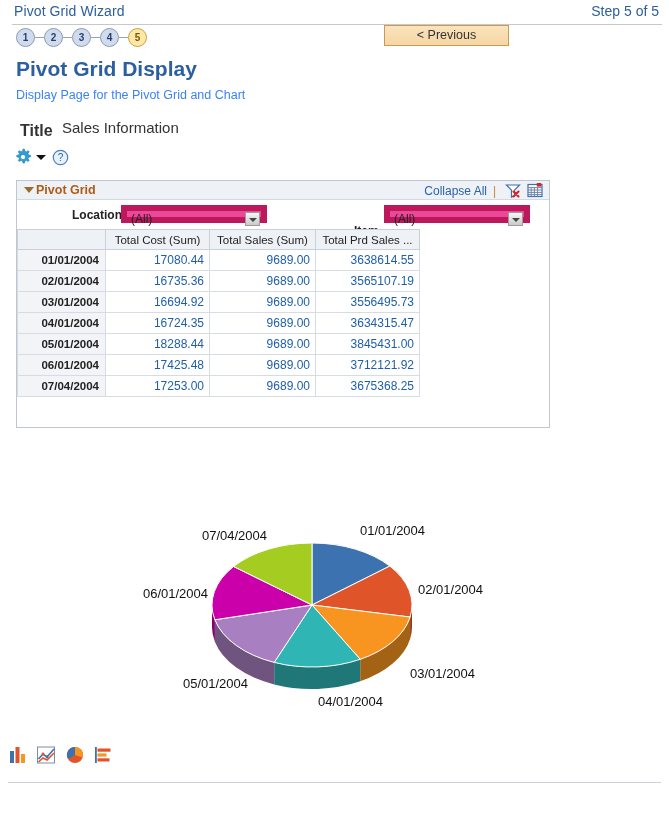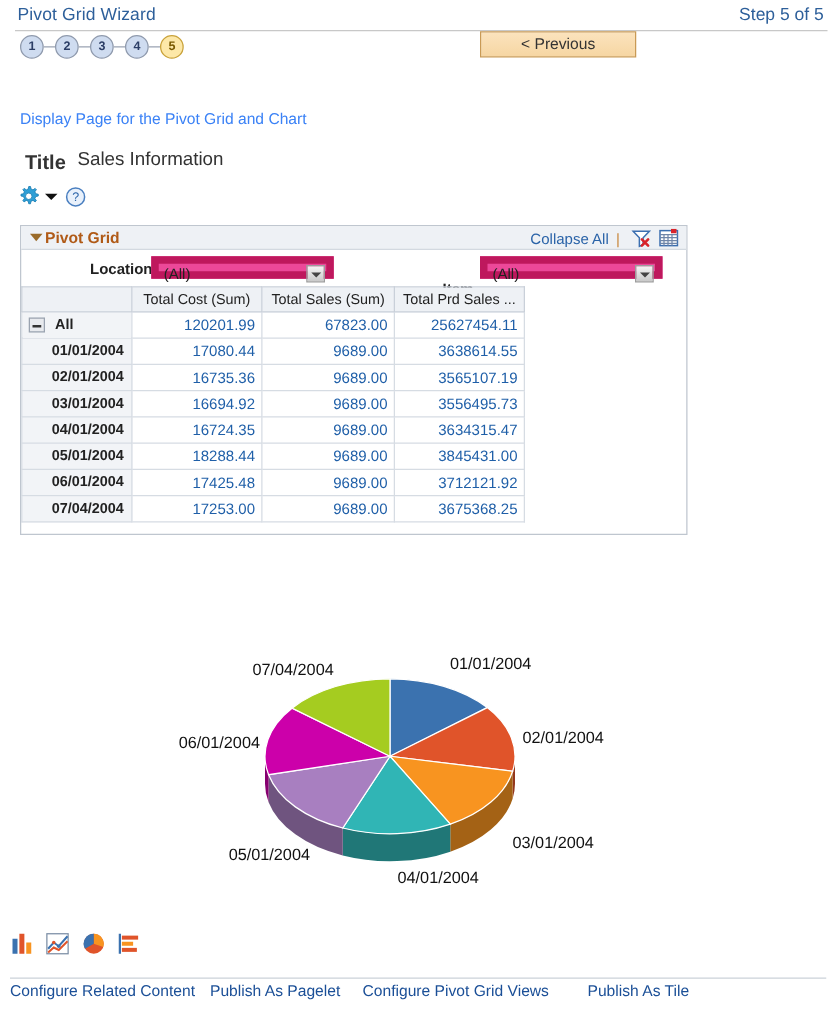--- a/index.html
+++ b/index.html
@@ -209,20 +209,21 @@
       <div class="step-conn"></div>
       <div class="step-dot">3</div>
       <div class="step-conn"></div>
       <div class="step-dot">4</div>
       <div class="step-conn"></div>
       <div class="step-dot active">5</div>
     </div>
 
   <div class="btn-prev">&lt; Previous</div>
 
+  <div class="page-title">Pivot Grid Display</div>
   <div class="page-sub">Display Page for the Pivot Grid and Chart</div>
 
   <div class="title-lbl">Title</div>
   <div class="title-val">Sales Information</div>
 
   <div class="tool-row">
     <span class="gear-ico">
       <svg width="18" height="18" viewBox="0 0 18 18">
         <path d="M9 1.2 l1.4 0 .4 2 1.6 .7 1.7-1.2 1 1 -1.2 1.7 .7 1.6 2 .4 0 1.4 -2 .4 -.7 1.6 1.2 1.7 -1 1 -1.7-1.2 -1.6 .7 -.4 2 -1.4 0 -.4-2 -1.6-.7 -1.7 1.2 -1-1 1.2-1.7 -.7-1.6 -2-.4 0-1.4 2-.4 .7-1.6 -1.2-1.7 1-1 1.7 1.2 1.6-.7z" fill="#2e9fd6" stroke="#1b7fb5" stroke-width=".7"></path>
         <circle cx="9" cy="9" r="2.6" fill="#ffffff" stroke="#1b7fb5" stroke-width=".7"></circle>
@@ -285,26 +286,20 @@
         </colgroup>
         <thead>
             <tr id="grid-head">
               <th></th>
               <th>Total Cost (Sum)</th>
               <th>Total Sales (Sum)</th>
               <th>Total Prd Sales ...</th>
             </tr>
           </thead>
         <tbody id="grid-body">
-            <tr class="all-row">
-              <td class="rowhdr"><span class="minus-box"></span>All</td>
-              <td>120201.99</td>
-              <td>67823.00</td>
-              <td>25627454.11</td>
-            </tr>
             <tr>
               <td class="rowhdr">01/01/2004</td>
               <td>17080.44</td>
               <td>9689.00</td>
               <td>3638614.55</td>
             </tr>
             <tr>
               <td class="rowhdr">02/01/2004</td>
               <td>16735.36</td>
               <td>9689.00</td>
@@ -399,20 +394,14 @@
       <svg width="20" height="20" viewBox="0 0 20 20">
         <rect x="2" y="2" width="1.8" height="16" fill="#3b72af"></rect>
         <rect x="4.5" y="3.5" width="13" height="3.2" fill="#e0542a"></rect>
         <rect x="4.5" y="8.4" width="9" height="3.2" fill="#f89420"></rect>
         <rect x="4.5" y="13.3" width="12" height="3.2" fill="#e0542a"></rect>
       </svg>
     </span>
   </div>
 
   <div class="hr-bot"></div>
-  <div class="footer-links" id="footer-links">
-      <a style="left: 8px;">Configure Related Content</a>
-      <a style="left: 168px;">Publish As Pagelet</a>
-      <a style="left: 290px;">Configure Pivot Grid Views</a>
-      <a style="left: 470px;">Publish As Tile</a>
-    </div>
 
 </div>
 
 </body></html>

